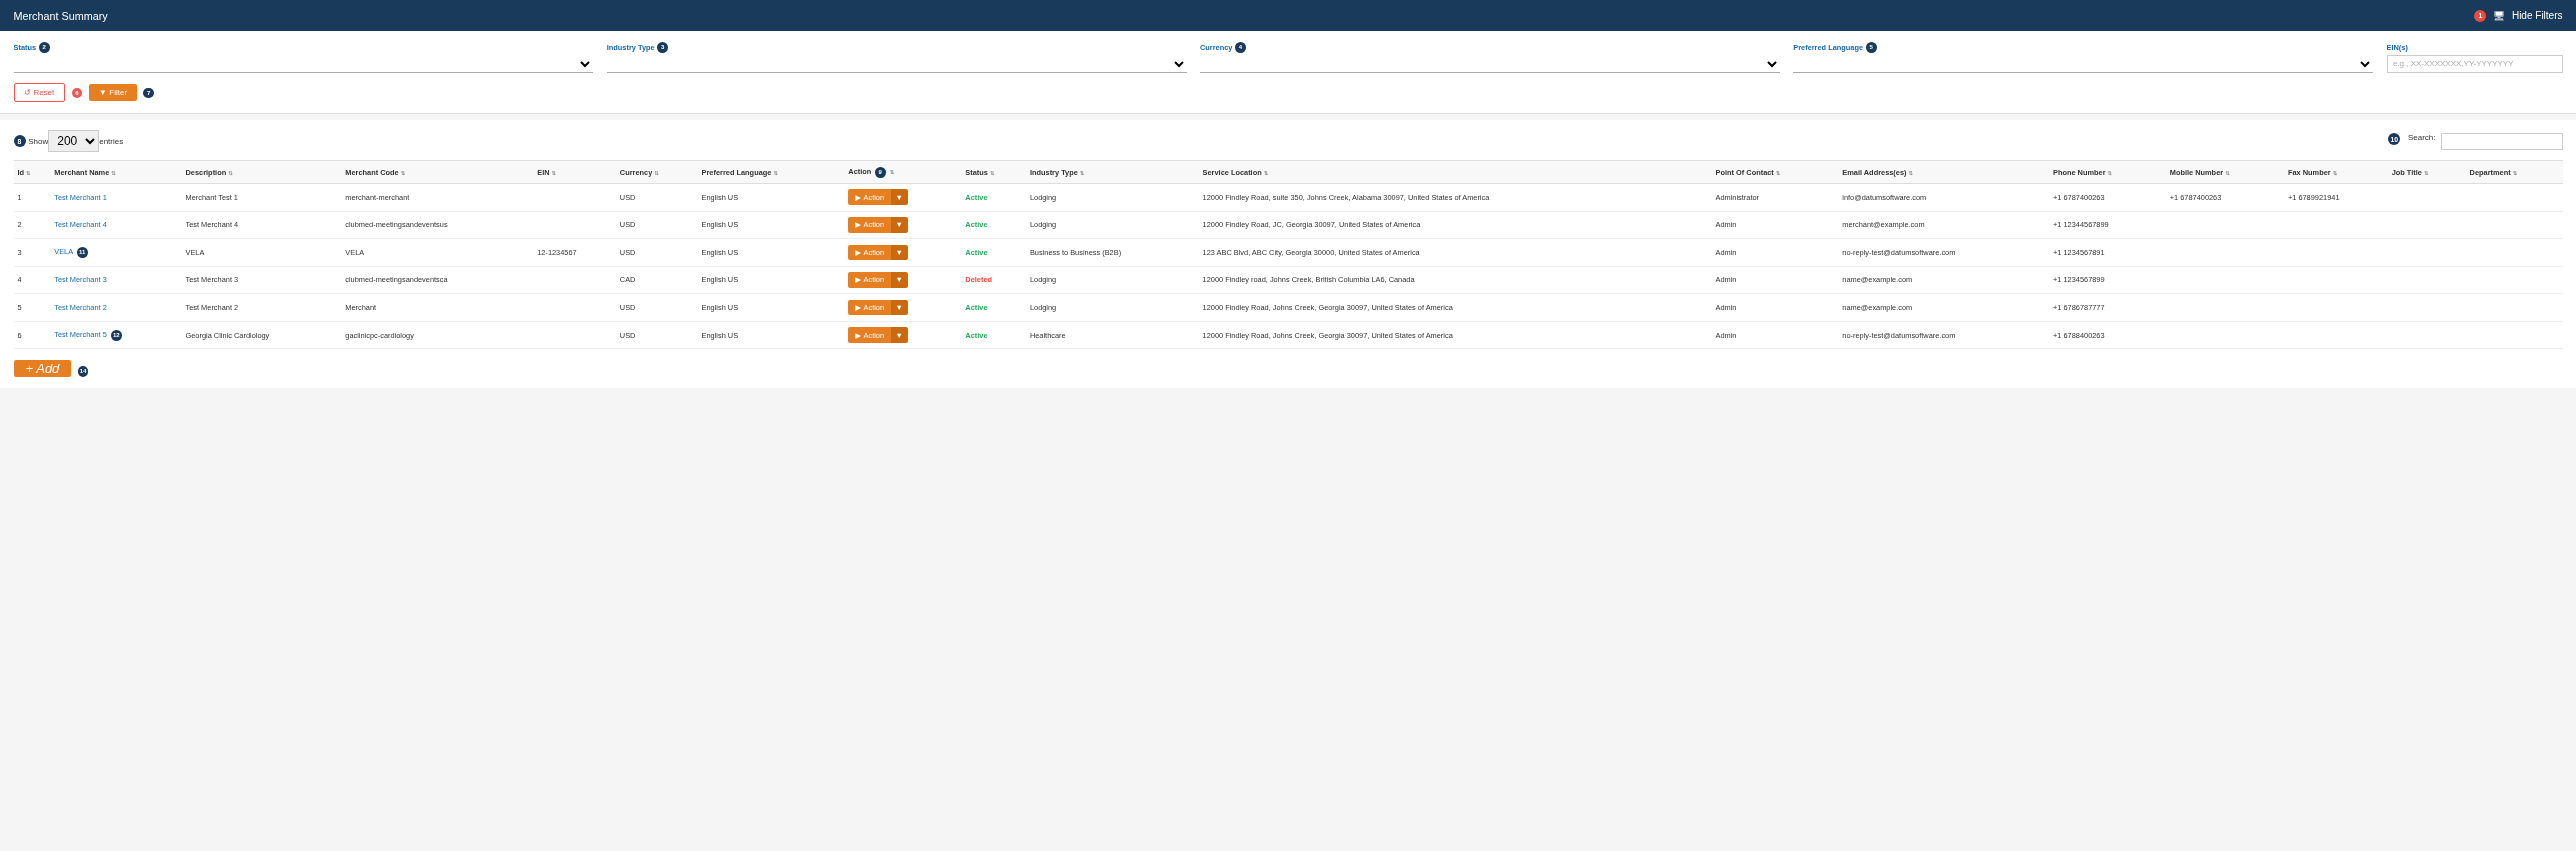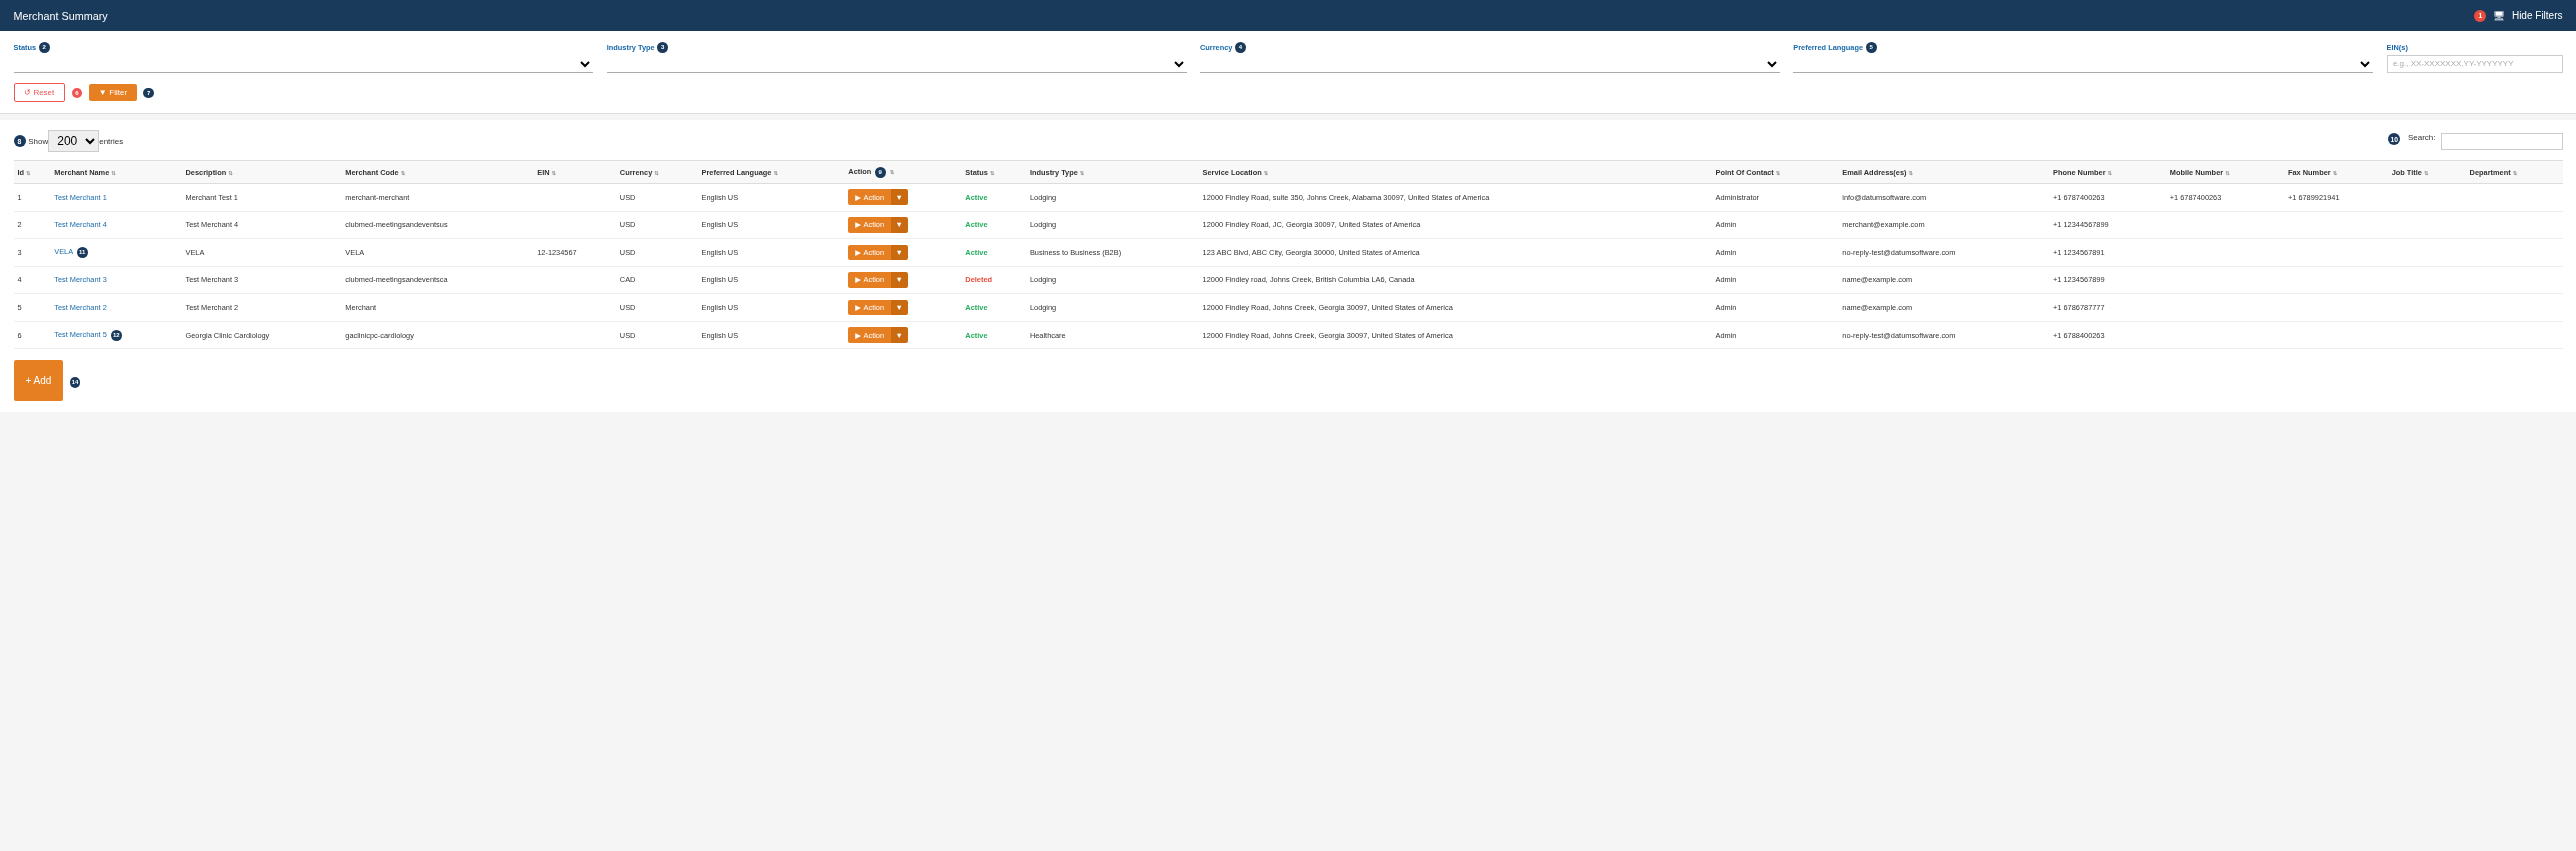--- a/index.html
+++ b/index.html
@@ -243,24 +243,25 @@
     }
 
     
     .add-row {
       margin-top: 10.8px;
     }
     .btn-add {
       background: #e67e22;
       color: white;
       border: none;
-      padding: 15px 12px;
-      font-size: 10px;
+      padding: 1px 12px;
+      font-size: 13px;
       cursor: pointer;
       border-radius: 2px;
+      font-style: italic;
     }
 
     
     .ctrl-badge {
       background: #1a3a5c;
       color: white;
       border-radius: 50%;
       width: 12px; height: 12px;
       display: inline-flex; align-items: center; justify-content: center;
       font-size: 6.8px; font-weight: bold;

